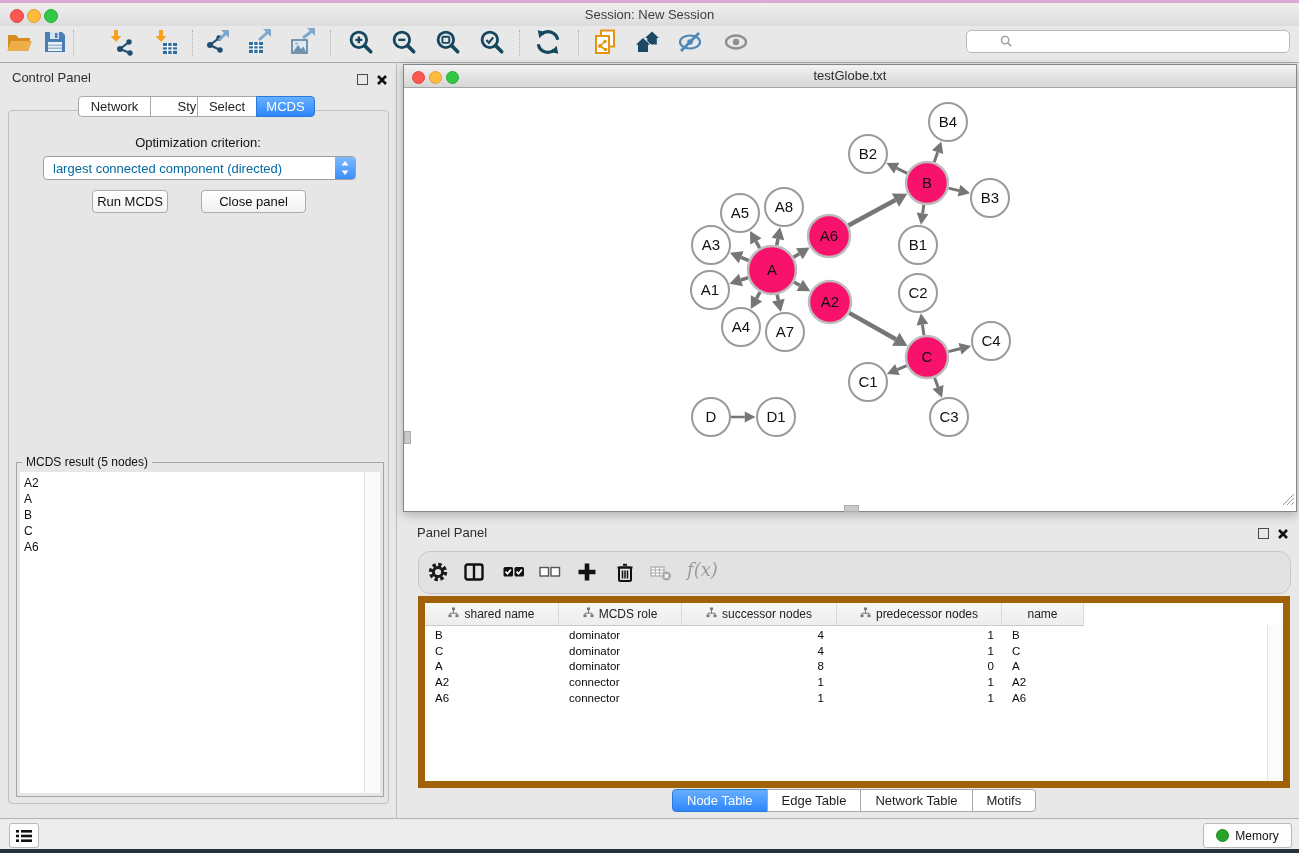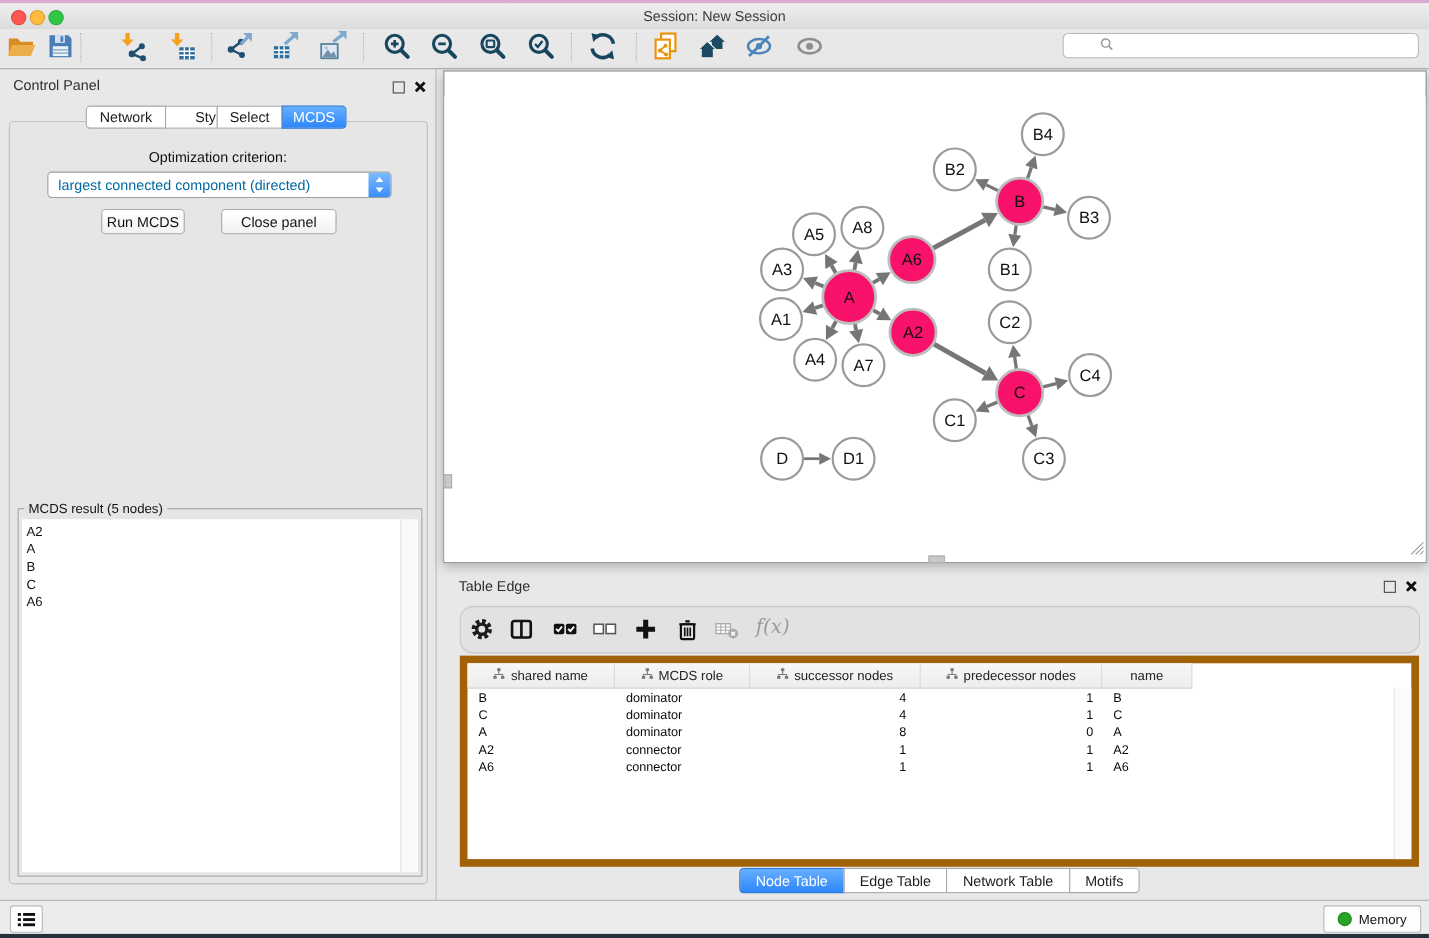--- a/index.html
+++ b/index.html
@@ -290,20 +290,26 @@
         <div>C</div>
         <div>A6</div>
       </div>
     <div id="mcds-scroll"></div>
   </div>
 </div>
 
 <div class="abs" id="v-divider"></div>
 
 <div class="abs" id="net-window">
+  <div id="net-titlebar">
+    <span class="tl t-red"></span>
+    <span class="tl t-yel"></span>
+    <span class="tl t-grn"></span>
+    <div class="title">testGlobe.txt</div>
+  </div>
   <div id="net-canvas">
     <svg id="graph" width="892" height="423">
         <g>
           <line x1="355.761631082309" y1="160.20040536536297" x2="351.9343563308336" y2="153.38307221429744" stroke="#767676" stroke-width="3.5"></line>
           <polygon points="346.03546251250657,142.87566760040238 357.5804513412046,150.21333466461547 346.28826132046265,156.5528097639794" fill="#767676"></polygon>
         </g>
         <g>
           <line x1="372.6778026972499" y1="157.44153583943813" x2="373.9095008881807" y2="150.97512033705155" stroke="#767676" stroke-width="3.5"></line>
           <polygon points="376.1642017882551,139.13794061166072 380.2701431057662,152.18667123563927 367.54885867059517,149.76356943846383" fill="#767676"></polygon>
         </g>
@@ -464,21 +470,21 @@
     <div id="net-thumb-bottom"></div>
   </div>
   <span id="net-grip">
     <svg width="13" height="13" viewBox="0 0 13 13">
         <g stroke="#9a9a9a" stroke-width="1">
           <path d="M12 1 L1 12 M12 5 L5 12 M12 9 L9 12"></path>
         </g>
       </svg></span>
 </div>
 
-<div class="abs" id="tp-title">Table Edge</div>
+<div class="abs" id="tp-title">Panel Panel</div>
 <div class="abs float-ic" id="tp-float"></div>
 <div class="abs" id="tp-close">
   <svg width="12" height="12" viewBox="0 0 12 12">
       <path d="M2 2 L10 10 M10 2 L2 10" stroke="#111" stroke-width="2.6"></path>
     </svg></div>
 
 <div class="abs" id="tp-toolbar">
   <span class="tp-ic" style="left:8px">
     <svg viewBox="0 0 22 22" width="22" height="22">
         <circle cx="11" cy="11" r="7" fill="none" stroke="#1c1c1c" stroke-width="4.4" stroke-dasharray="3.2 2.3"></circle>

